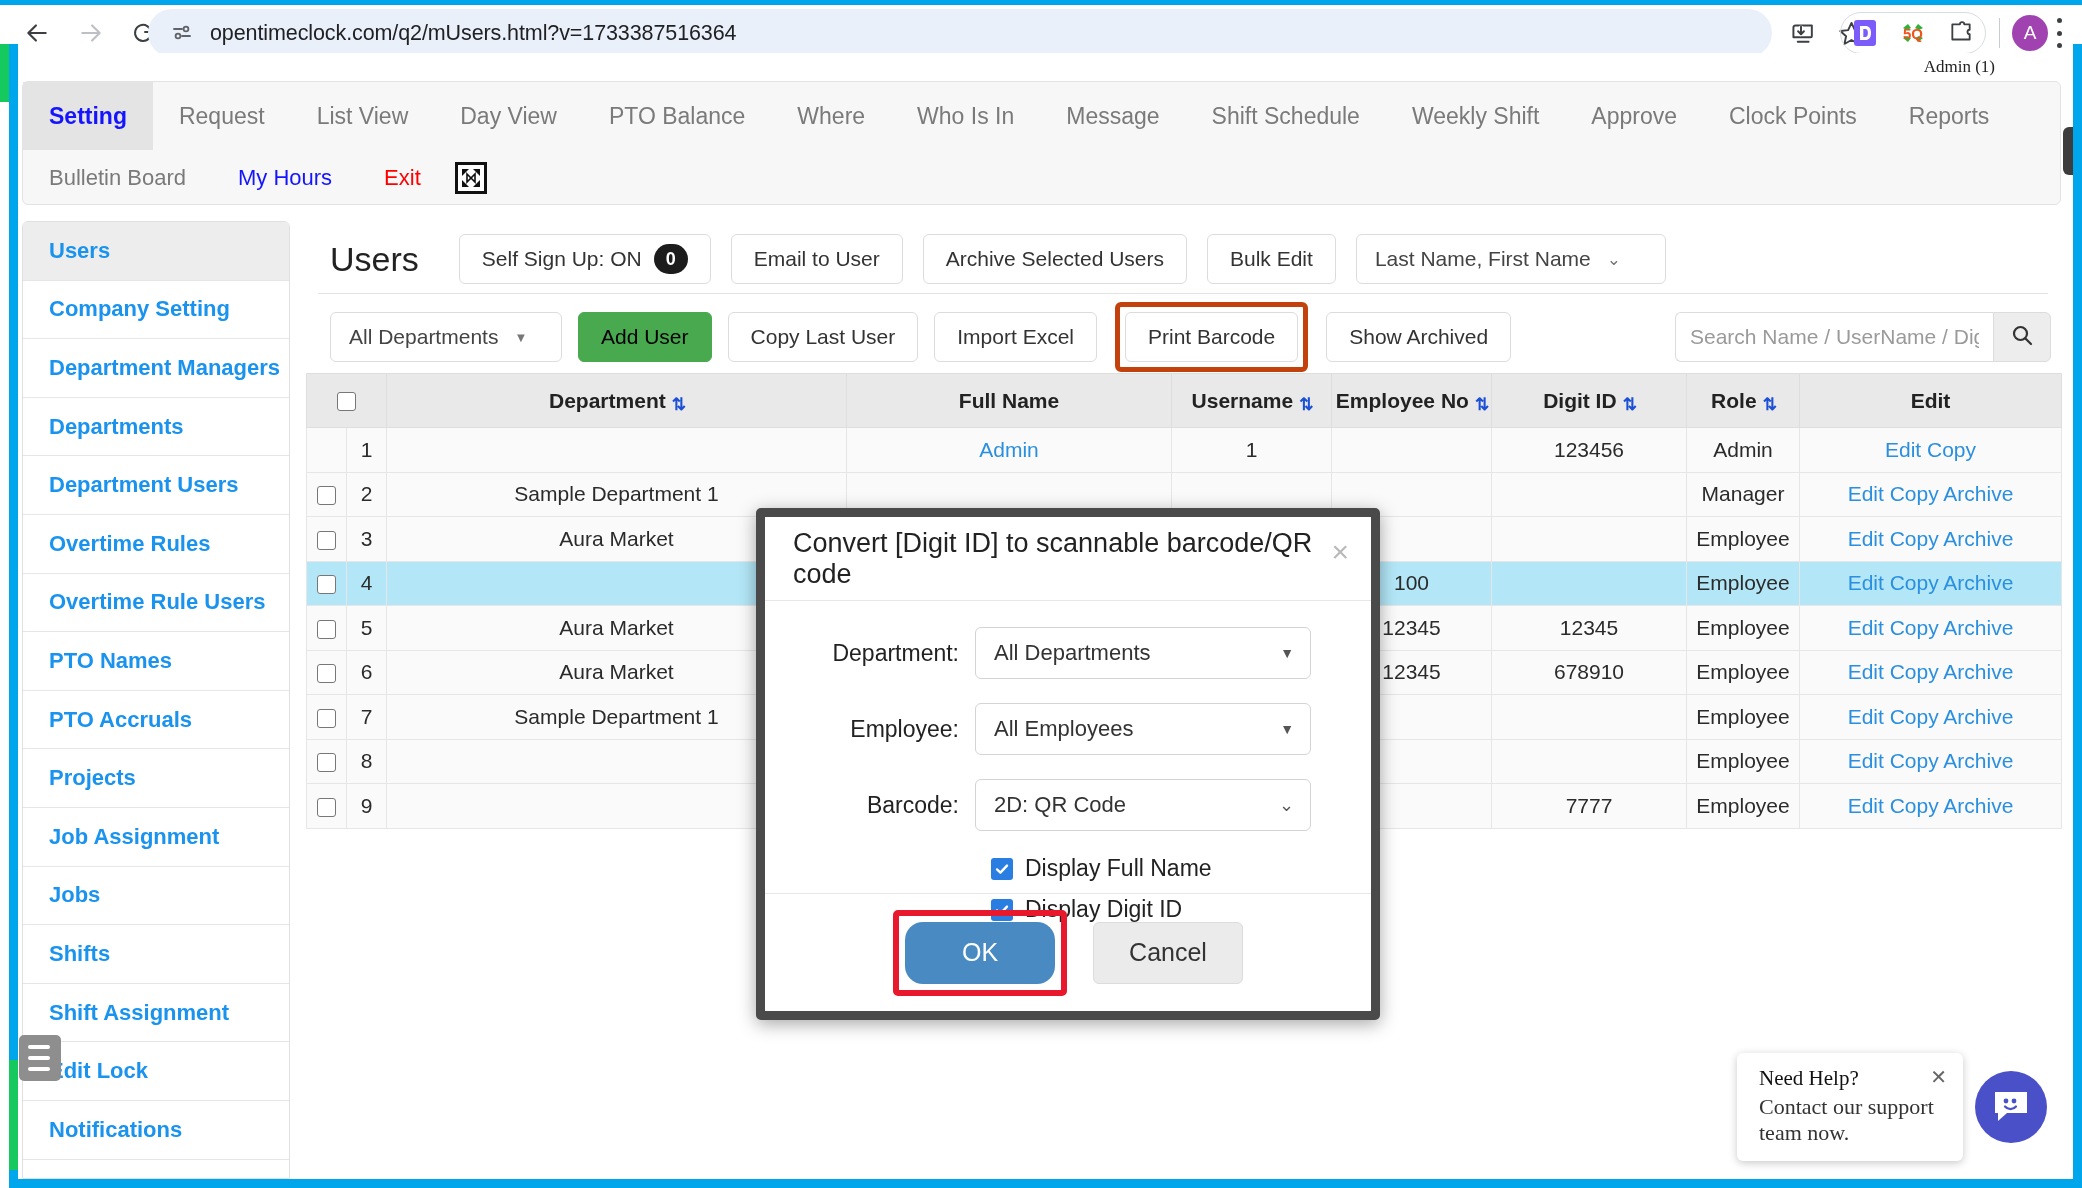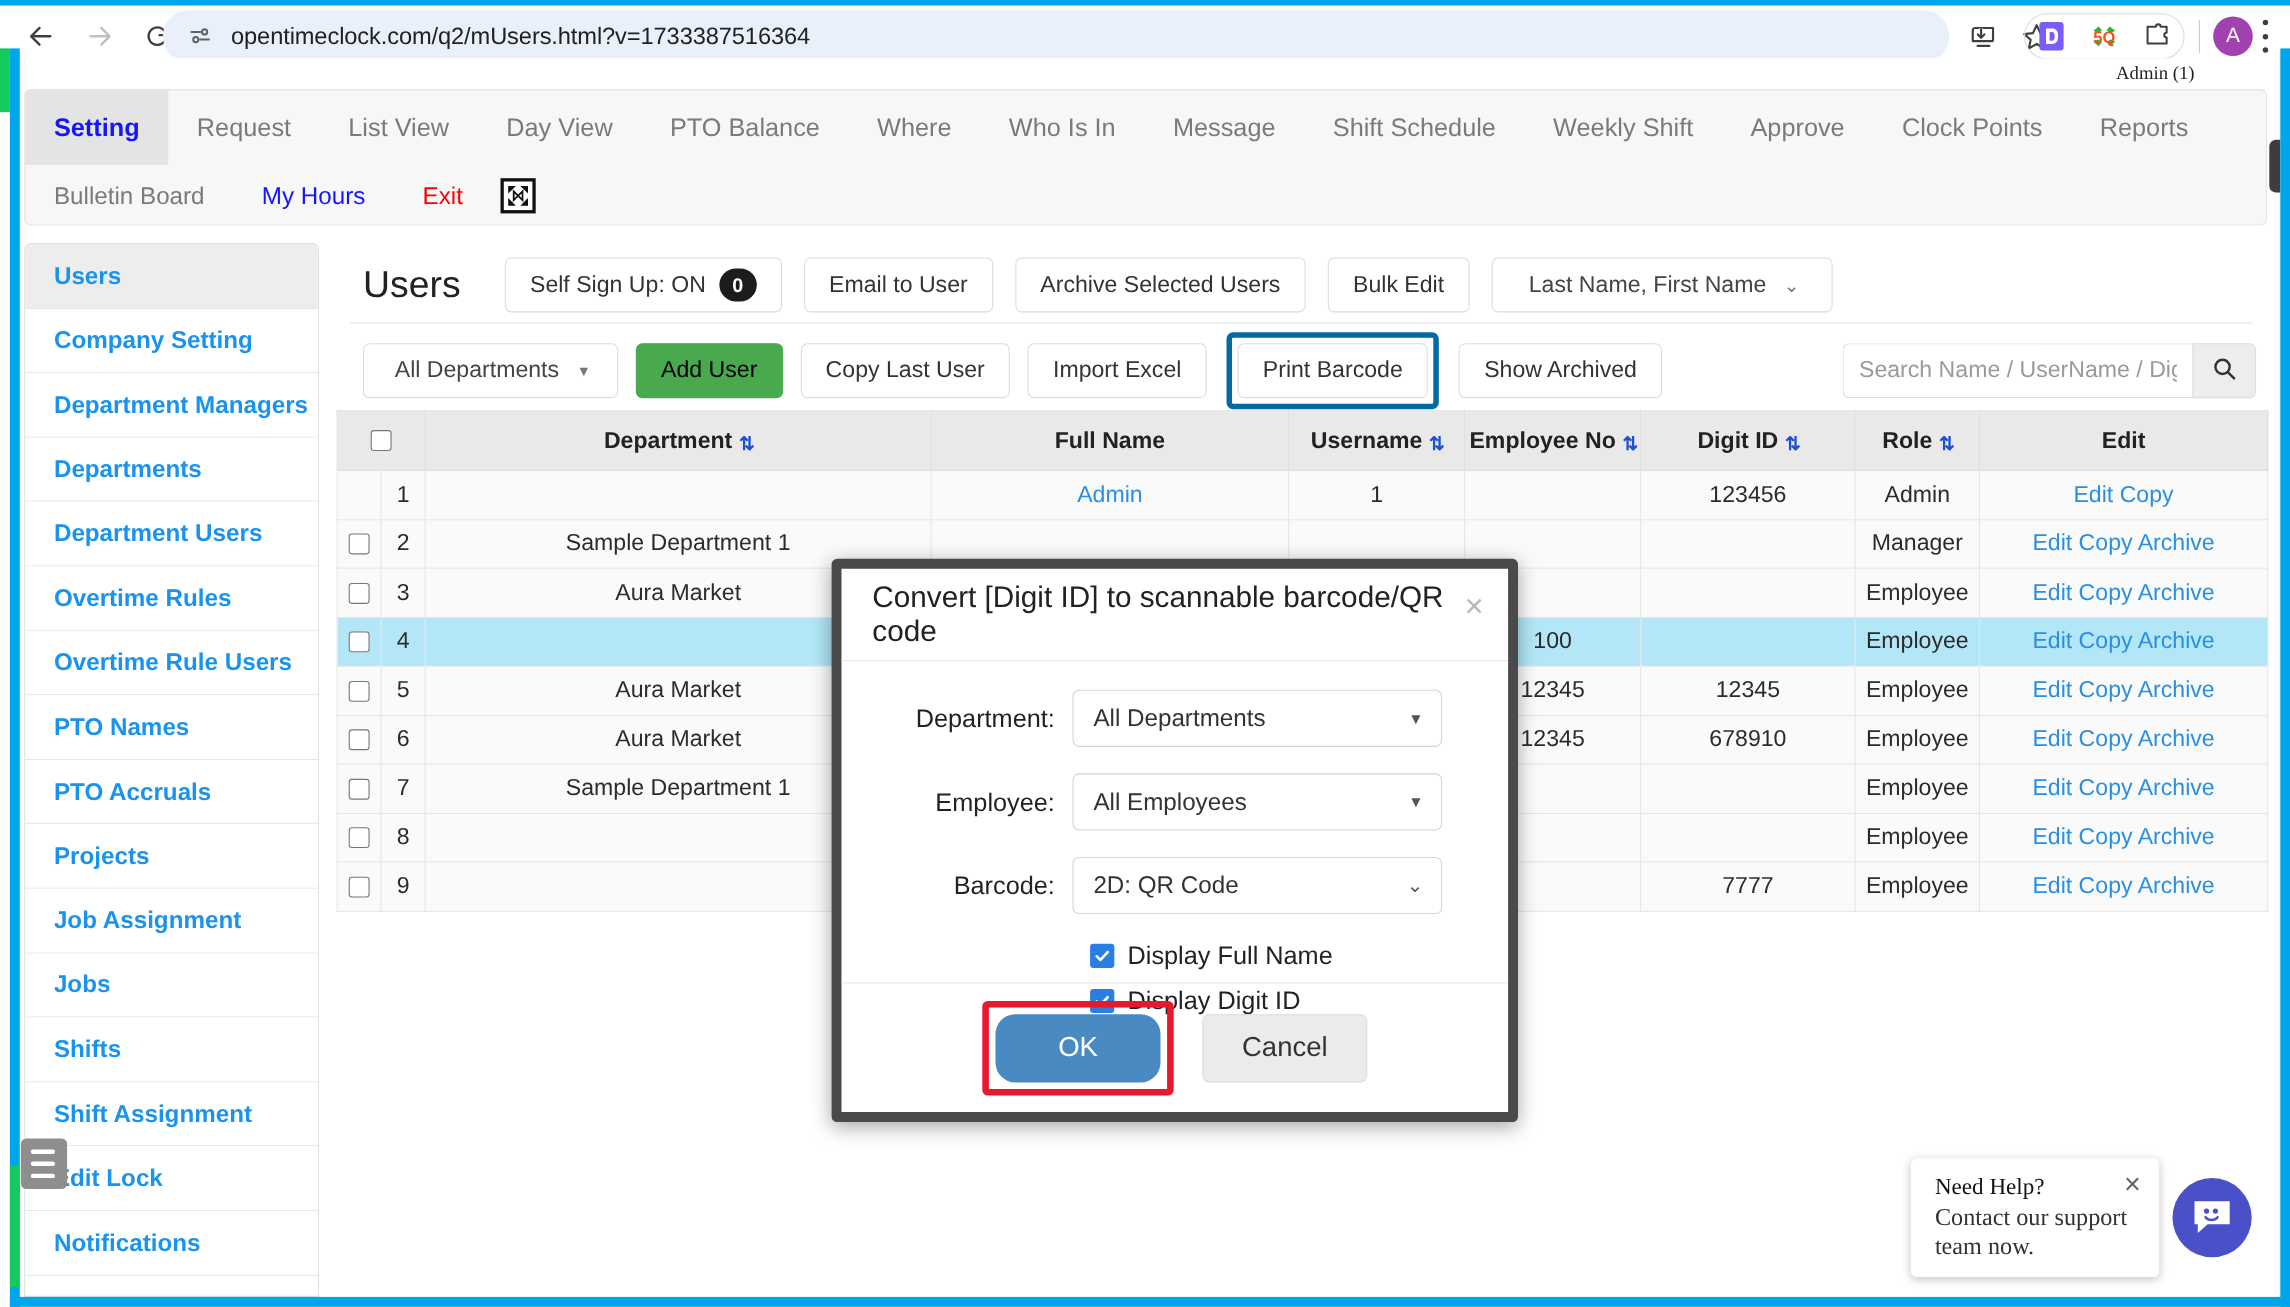--- a/index.html
+++ b/index.html
@@ -134,30 +134,30 @@
     font-family: "Liberation Sans", sans-serif;
   }
   .badge {
     background: #1c1c1c; color: #fff; border-radius: 16px; min-width: 34px; height: 30px;
     font-size: 18px; font-weight: bold; display: inline-flex; align-items:center;
     justify-content:center; margin-left: 12px; padding: 0 8px;
   }
   .select-box {
     height: 50px; border: 1px solid #dcdcdc; border-radius: 6px; background: #fff;
     font-size: 21px; color: #444; display: flex; align-items: center;
-    padding: 0 14px 0 18px; cursor: pointer; justify-content: center;
+    padding: 0 14px 0 18px; cursor: pointer; justify-content: flex-start;
   }
   .caret-v { color: #777; font-size: 17px; margin-left: 16px; }
   #sep-line { position: absolute; left: 12px; top: 72px; width: 1730px; height: 1px; background: #e4e4e4; }
 
   #toolbar-row2 { position: absolute; left: 24px; top: 86px; height: 60px; display: flex; align-items: center; gap: 16px; }
   .btn-green { background: #49a94f; color: #000000; border-color: #49a94f; font-weight: normal; }
   #print-barcode-wrap {
     position: relative; display: flex; align-items: center; justify-content: center;
-    border: 5px solid #0369a1; border-radius: 6px; padding: 5px; margin: 0 2px;
+    border: 5px solid #c2410c; border-radius: 6px; padding: 5px; margin: 0 2px;
   }
   #search-wrap { position: absolute; right: 10px; top: 86px; display: flex; align-items: center; height: 60px; }
   #search-input {
     width: 318px; height: 50px; border: 1px solid #dcdcdc; border-right: none;
     border-radius: 6px 0 0 6px; font-size: 21px; color: #333; padding: 0 14px;
     outline: none; background: #fff; font-family: "Liberation Sans", sans-serif;
   }
   #search-input::placeholder { color: #9a9a9a; }
   #search-btn {
     width: 58px; height: 50px; background: #ededed; border: 1px solid #dcdcdc;

